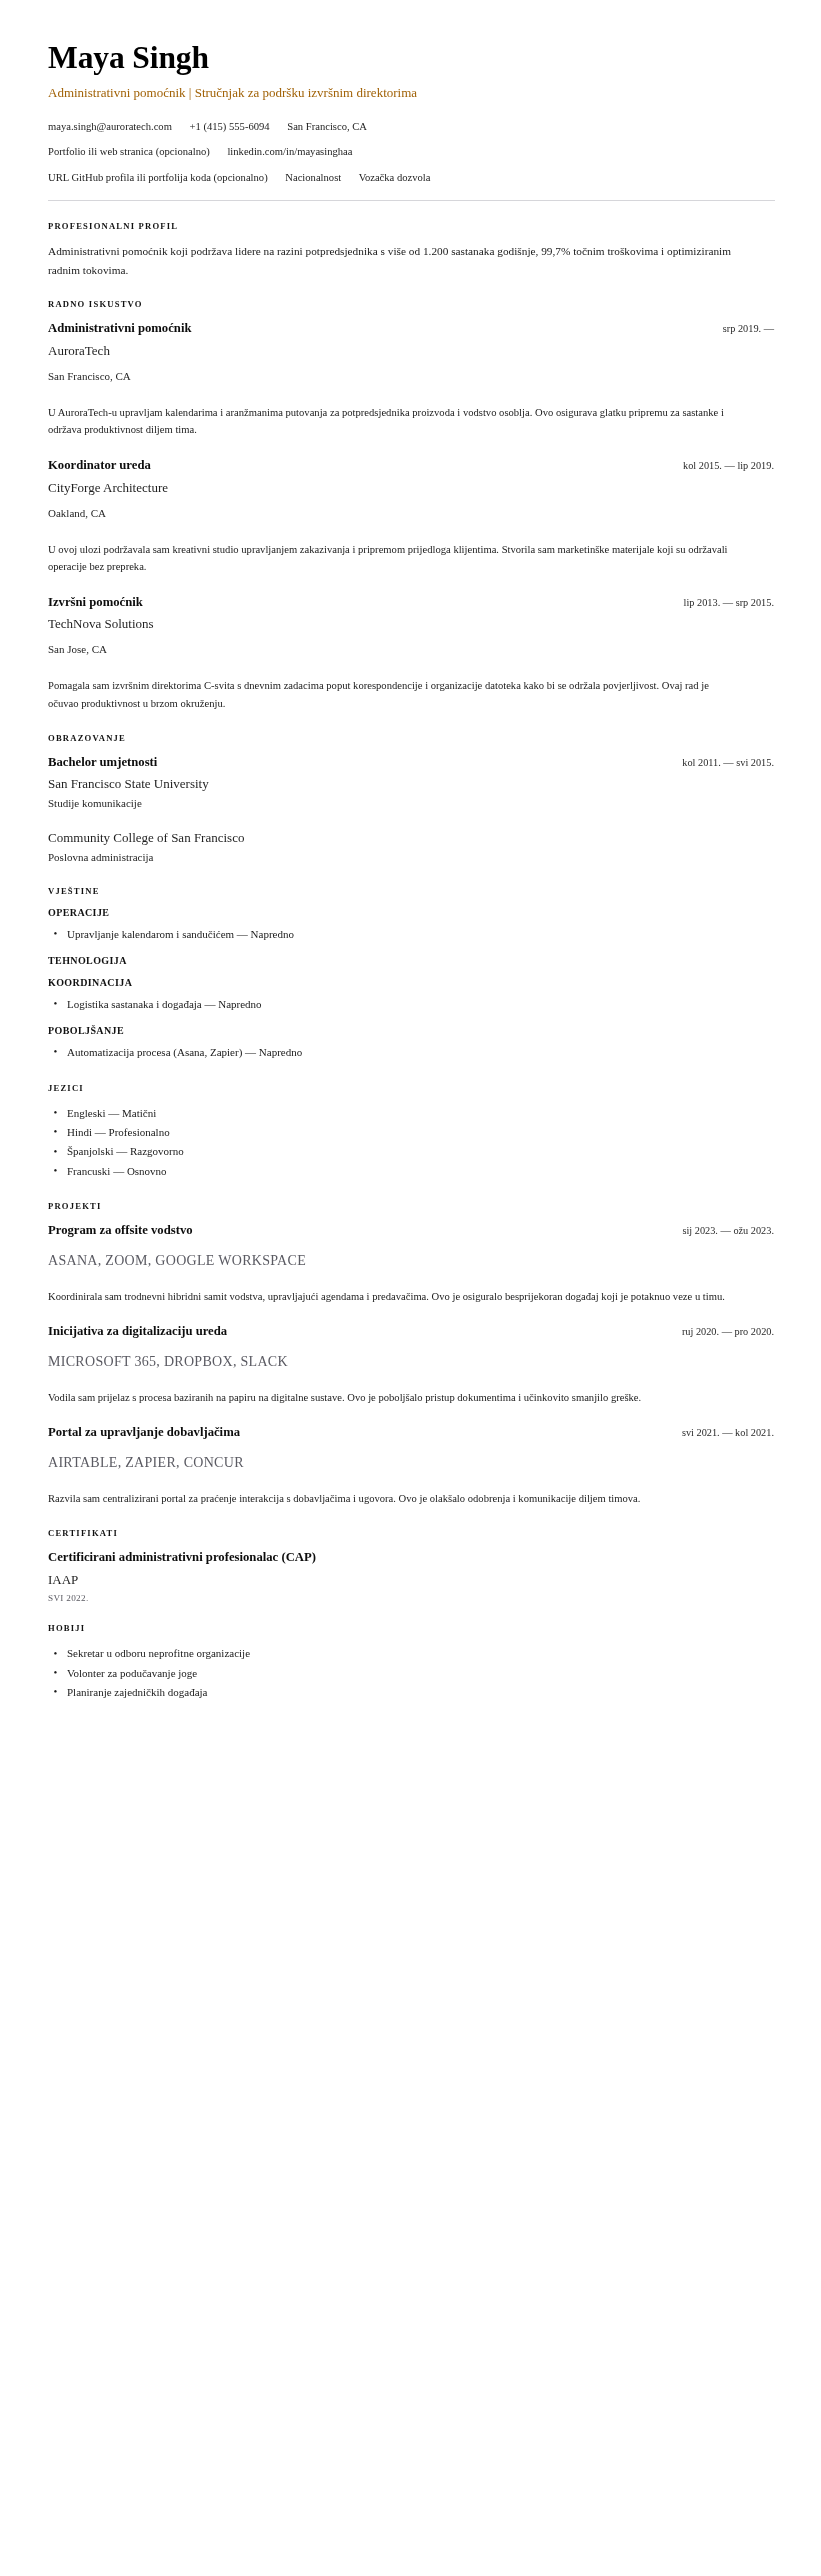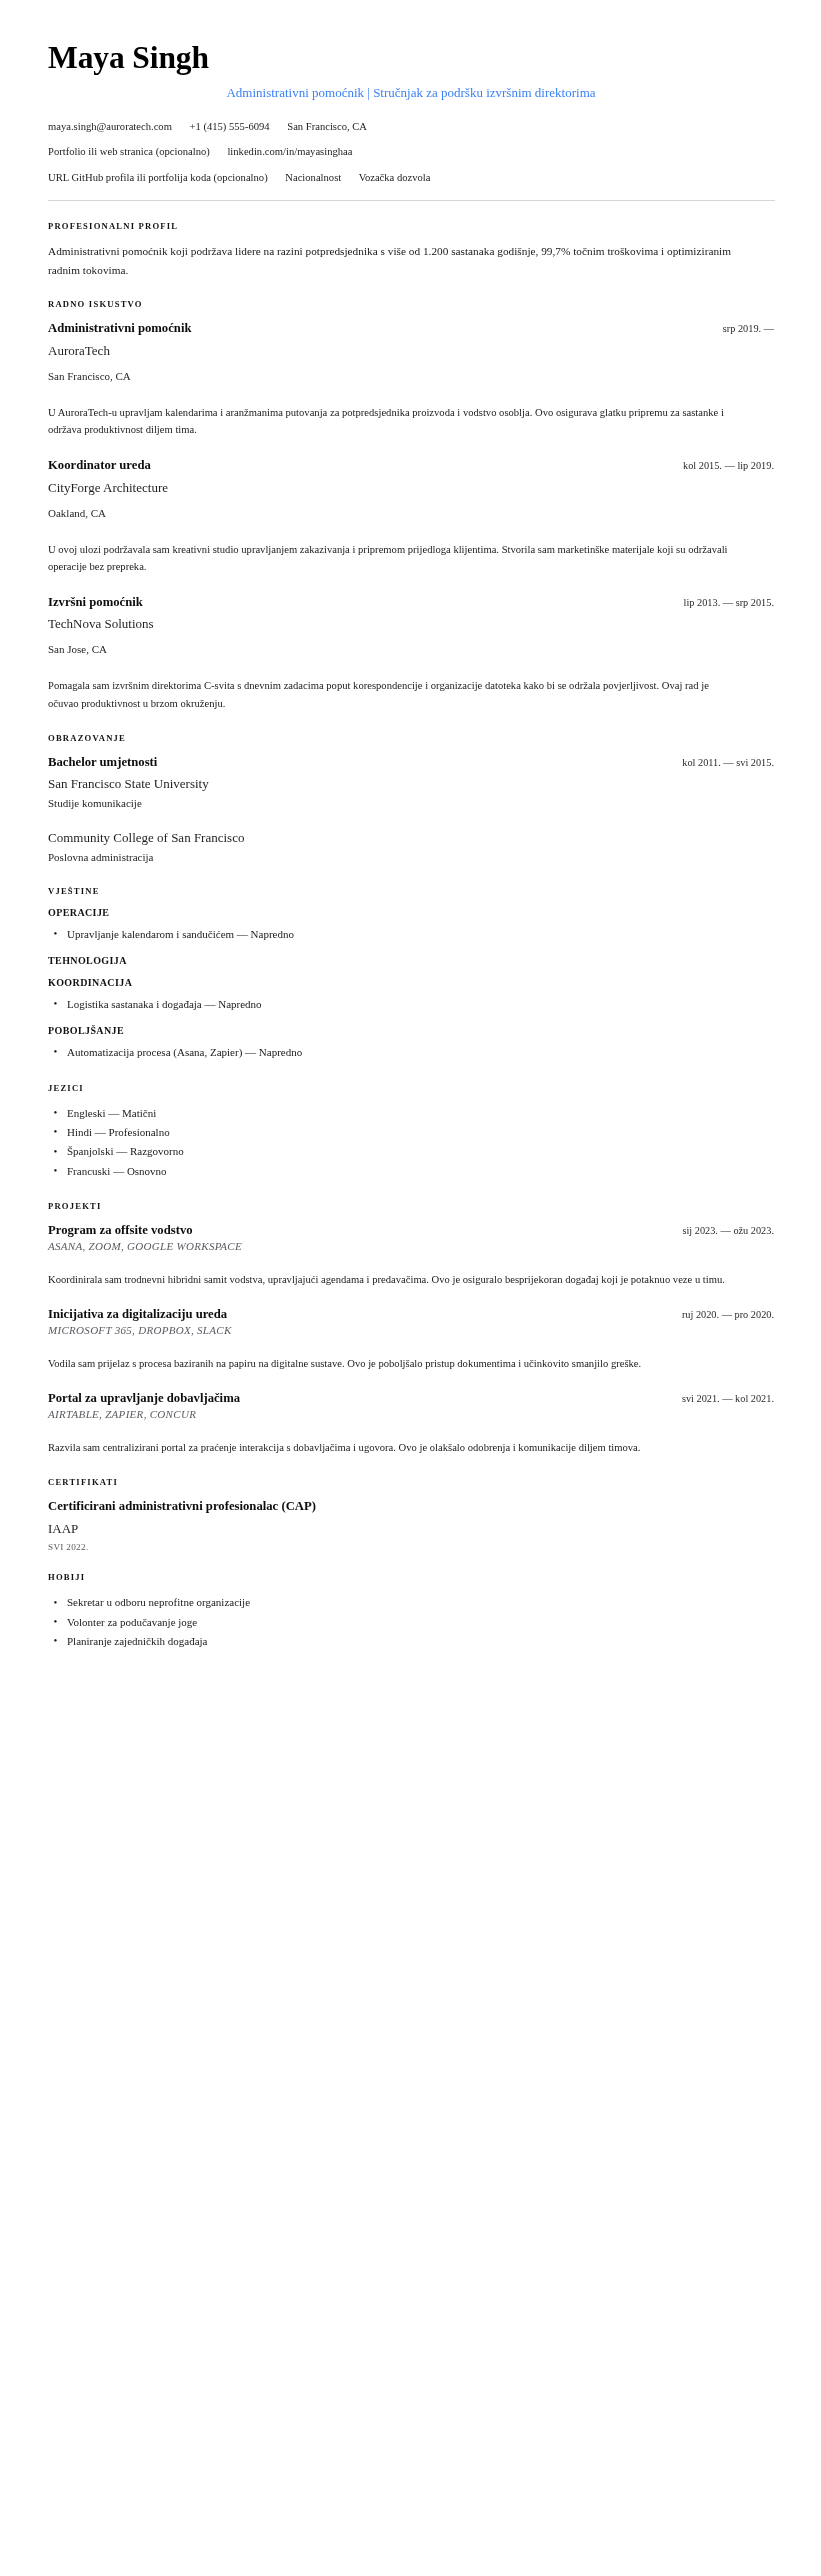--- a/index.html
+++ b/index.html
@@ -28,22 +28,21 @@
     font-weight: bold;
     letter-spacing: -0.1px;
     line-height: 1.05;
     margin: 0 0 11px 0;
     color: #000000;
   }
   .headline {
     font-size: 13px;
     line-height: 1.3;
     margin: 8px 0 18px 0;
-    color: #3b82f6;
-    text-align: center;
+    color: #a16207;
   }
   .contact-row {
     font-size: 10.6px;
     line-height: 1.35;
     margin-bottom: 11px;
     color: #222222;
   }
   .contact-row .sep {
     display: inline-block;
     width: 12.3px;
@@ -119,26 +118,25 @@
     color: #1f1f1f;
   }
   .entry-desc {
     font-size: 10.6px;
     line-height: 1.66;
     margin: 19px 0 0 0;
     color: #1a1a1a;
     max-width: 691px;
   }
   .entry-stack {
-    font-size: 11px;
+    font-size: 14px;
     letter-spacing: 0.3px;
     text-transform: uppercase;
     color: #5a5a62;
-    margin: 1px 0 0 0;
-    font-style: italic;
+    margin: 14px 0 0 0;
   }
   .entry-issued {
     font-size: 9.2px;
     letter-spacing: 0.3px;
     text-transform: uppercase;
     color: #5a5a62;
     margin: 3.4px 0 0 0;
   }
 
   

